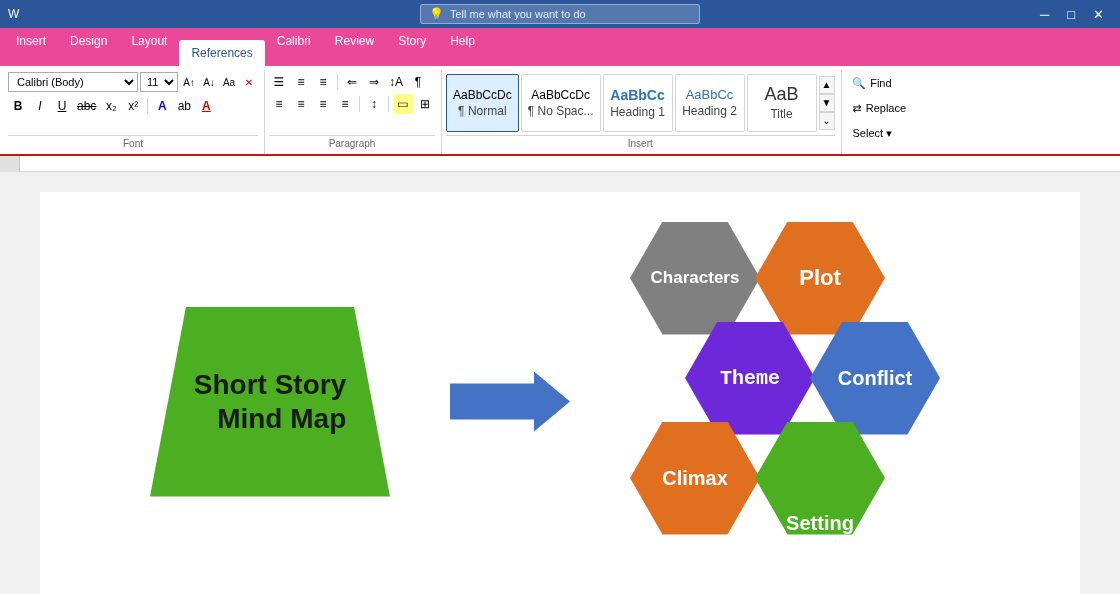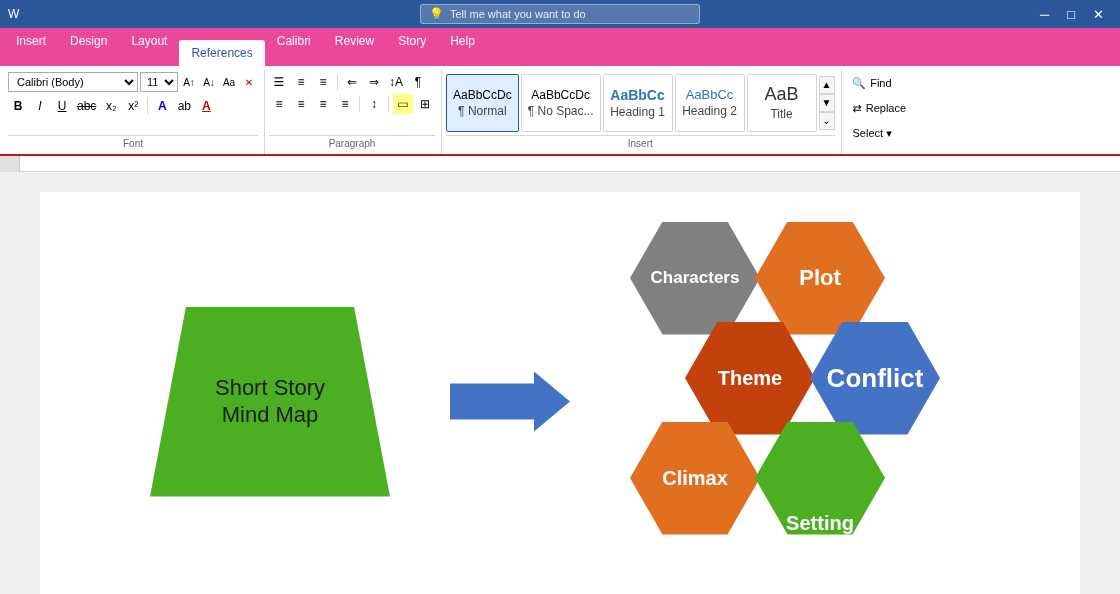--- a/index.html
+++ b/index.html
@@ -111,24 +111,24 @@
     .trapezoid-shape {
       width: 240px;
       height: 190px;
       background: #4caf22;
       clip-path: polygon(15% 0%, 85% 0%, 100% 100%, 0% 100%);
       display: flex;
       align-items: center;
       justify-content: center;
     }
     .trapezoid-text {
-      font-size: 22px;
-      font-weight: normal;
+      font-size: 28px;
+      font-weight: bold;
       color: #1a1a1a;
-      text-align: center;
+      text-align: right;
       line-height: 1.2;
       padding: 0 10px;
     }
 
     
     .arrow-container {
       display: flex; align-items: center;
     }
     .arrow-shape {
       width: 120px;
@@ -368,25 +368,25 @@
       <div class="arrow-shape"></div>
     </div>
 
     <div class="hex-grid">
       <div class="hex hex-characters" style="background: rgb(128, 128, 128);">
         <span style="color:#fff;font-size:17px;font-weight:bold;text-align:center;">Characters</span>
       </div>
       <div class="hex hex-plot" style="background: rgb(224, 112, 32);">
         <span style="color:#fff;font-size:22px;font-weight:bold;text-align:center;">Plot</span>
       </div>
-      <div class="hex hex-theme" style="background: #c2410c;">
+      <div class="hex hex-theme" style="background: #6d28d9; font-family: Liberation Mono, monospace;">
         <span style="color:#fff;font-size:20px;font-weight:bold;text-align:center;">Theme</span>
       </div>
       <div class="hex hex-conflict" style="background: rgb(68, 114, 196);">
-        <span style="color:#fff;font-size:26px;font-weight:bold;text-align:center;">Conflict</span>
+        <span style="color:#fff;font-size:20px;font-weight:bold;text-align:center;">Conflict</span>
       </div>
       <div class="hex hex-climax" style="background: rgb(224, 112, 32);">
         <span style="color:#fff;font-size:20px;font-weight:bold;text-align:right;">Climax</span>
       </div>
       <div class="hex hex-setting" style="background: rgb(76, 175, 34);">
         <span style="color:#fff;font-size:20px;font-weight:bold;text-align:center;">Setting</span>
       </div>
     </div>
 
   </div>

